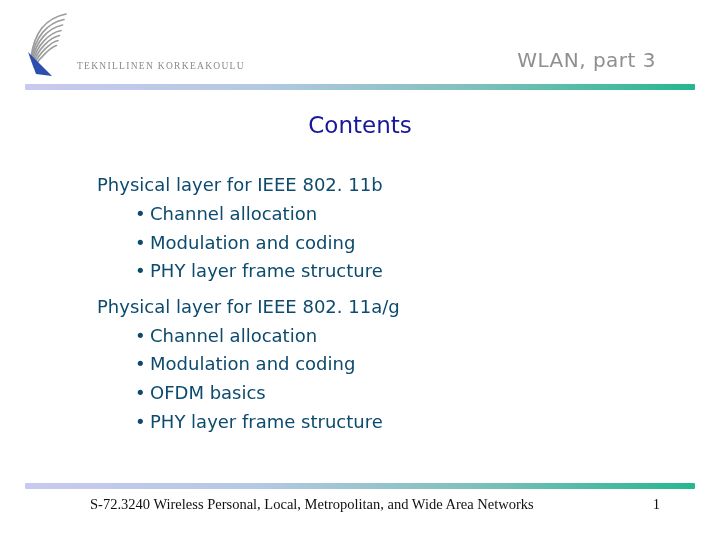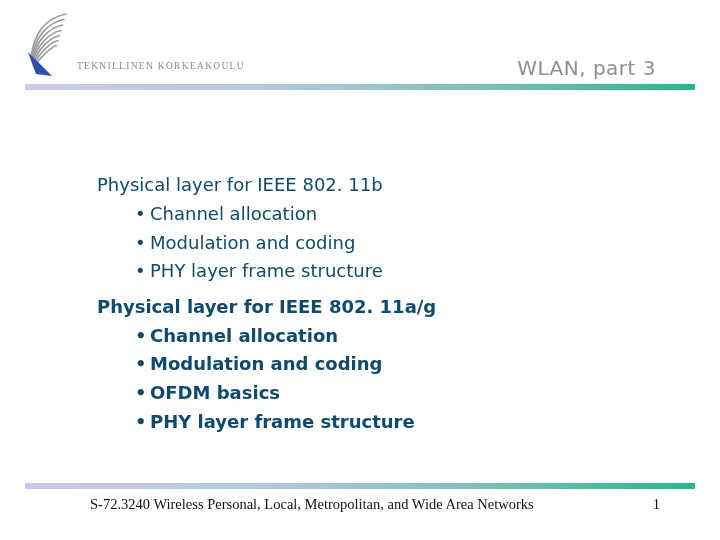--- a/index.html
+++ b/index.html
@@ -14,21 +14,21 @@
 
   
   .logo-wrap { position: absolute; left: 26px; top: 10px; width: 50px; height: 68px; }
   .logo-text {
     position: absolute; left: 77px; top: 61px;
     font-family: "Liberation Serif", serif;
     font-size: 9.5px; letter-spacing: 1.3px;
     color: #8a8a8a; white-space: nowrap;
   }
   .header-title {
-    position: absolute; top: 56px; right: 64px;
+    position: absolute; top: 48px; right: 64px;
     font-size: 20px; letter-spacing: 0.5px;
     color: #8f8f8f; white-space: nowrap;
   }
   .bar {
     position: absolute; left: 25px; width: 670px; height: 6px;
     background: linear-gradient(to right, #c9c9ef 0%, #b4c9e2 35%, #7cc0ba 68%, #25b78f 100%);
     border-radius: 1px;
   }
   .bar.header-bar { top: 84px; }
   .bar.footer-bar { top: 483px; }
@@ -40,21 +40,21 @@
     font-size: 23px;
     color: #17179c;
   }
 
   
   .content {
     position: absolute; left: 97px; top: 170px;
     color: #0c4a6e; font-size: 18px;
   }
   .section-title { line-height: 30px; white-space: nowrap; }
-  .section + .section { margin-top: 6px; font-weight: bold; }
+  .section + .section { margin-top: 6px; }
   .bullet-row { line-height: 28.6px; padding-left: 38px; white-space: nowrap; }
   .bullet-dot { display: inline-block; width: 15px; }
 
   
   .footer-text {
     position: absolute; left: 90px; top: 496px;
     font-family: Liberation Serif, serif;
     font-size: 14.5px; color: #111111; white-space: nowrap;
   }
   .page-num {
@@ -82,20 +82,21 @@
       <path class="logo-stripe" d="M8,57 C14,47 26,36.5 30.5,35.5"></path>
       <polygon class="logo-tri" points="2,42 26,66 10,64"></polygon>
     </svg>
   </div>
   <div class="logo-text">TEKNILLINEN KORKEAKOULU</div>
 
   <div class="header-title">WLAN, part 3</div>
 
   <div class="bar header-bar"></div>
 
+  <div class="page-title">Contents</div>
 
   <div class="content">
 
     <div class="section">
       <div class="section-title">Physical layer for IEEE 802. 11b</div>
       <div class="bullet-row">
         <span class="bullet-dot">•</span><span>Channel allocation</span>
       </div>
       <div class="bullet-row">
         <span class="bullet-dot">•</span><span>Modulation and coding</span>

